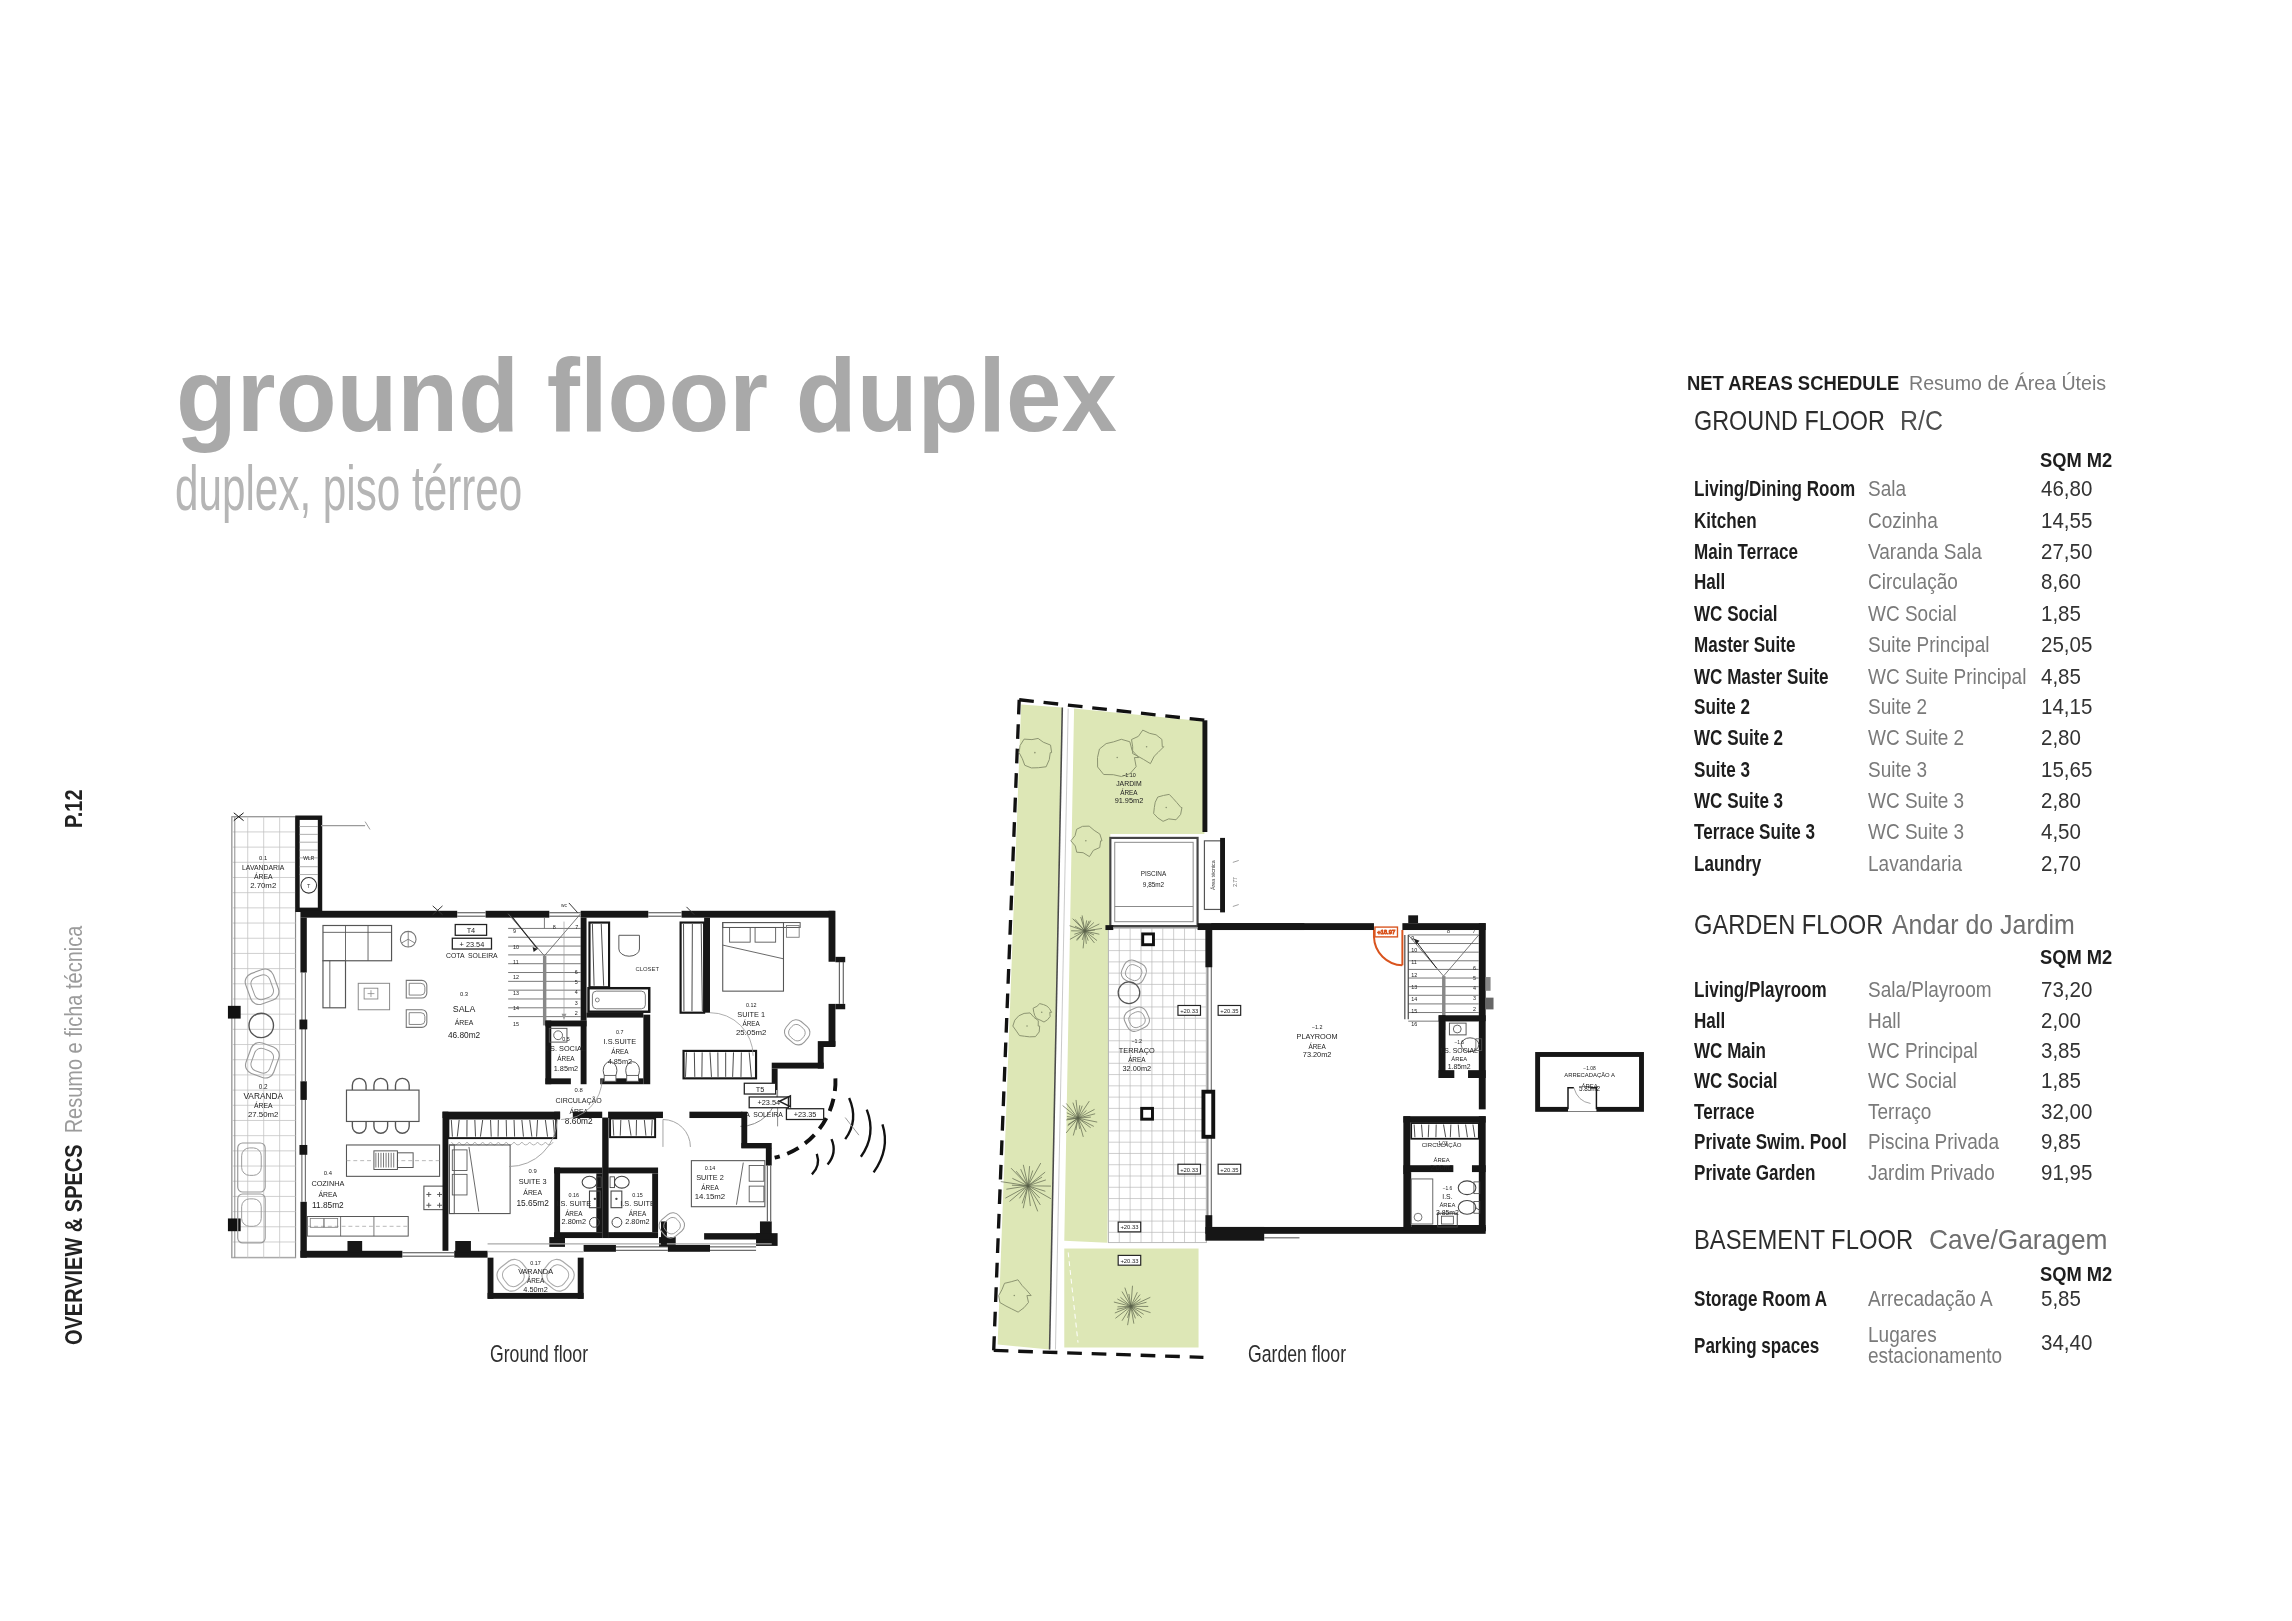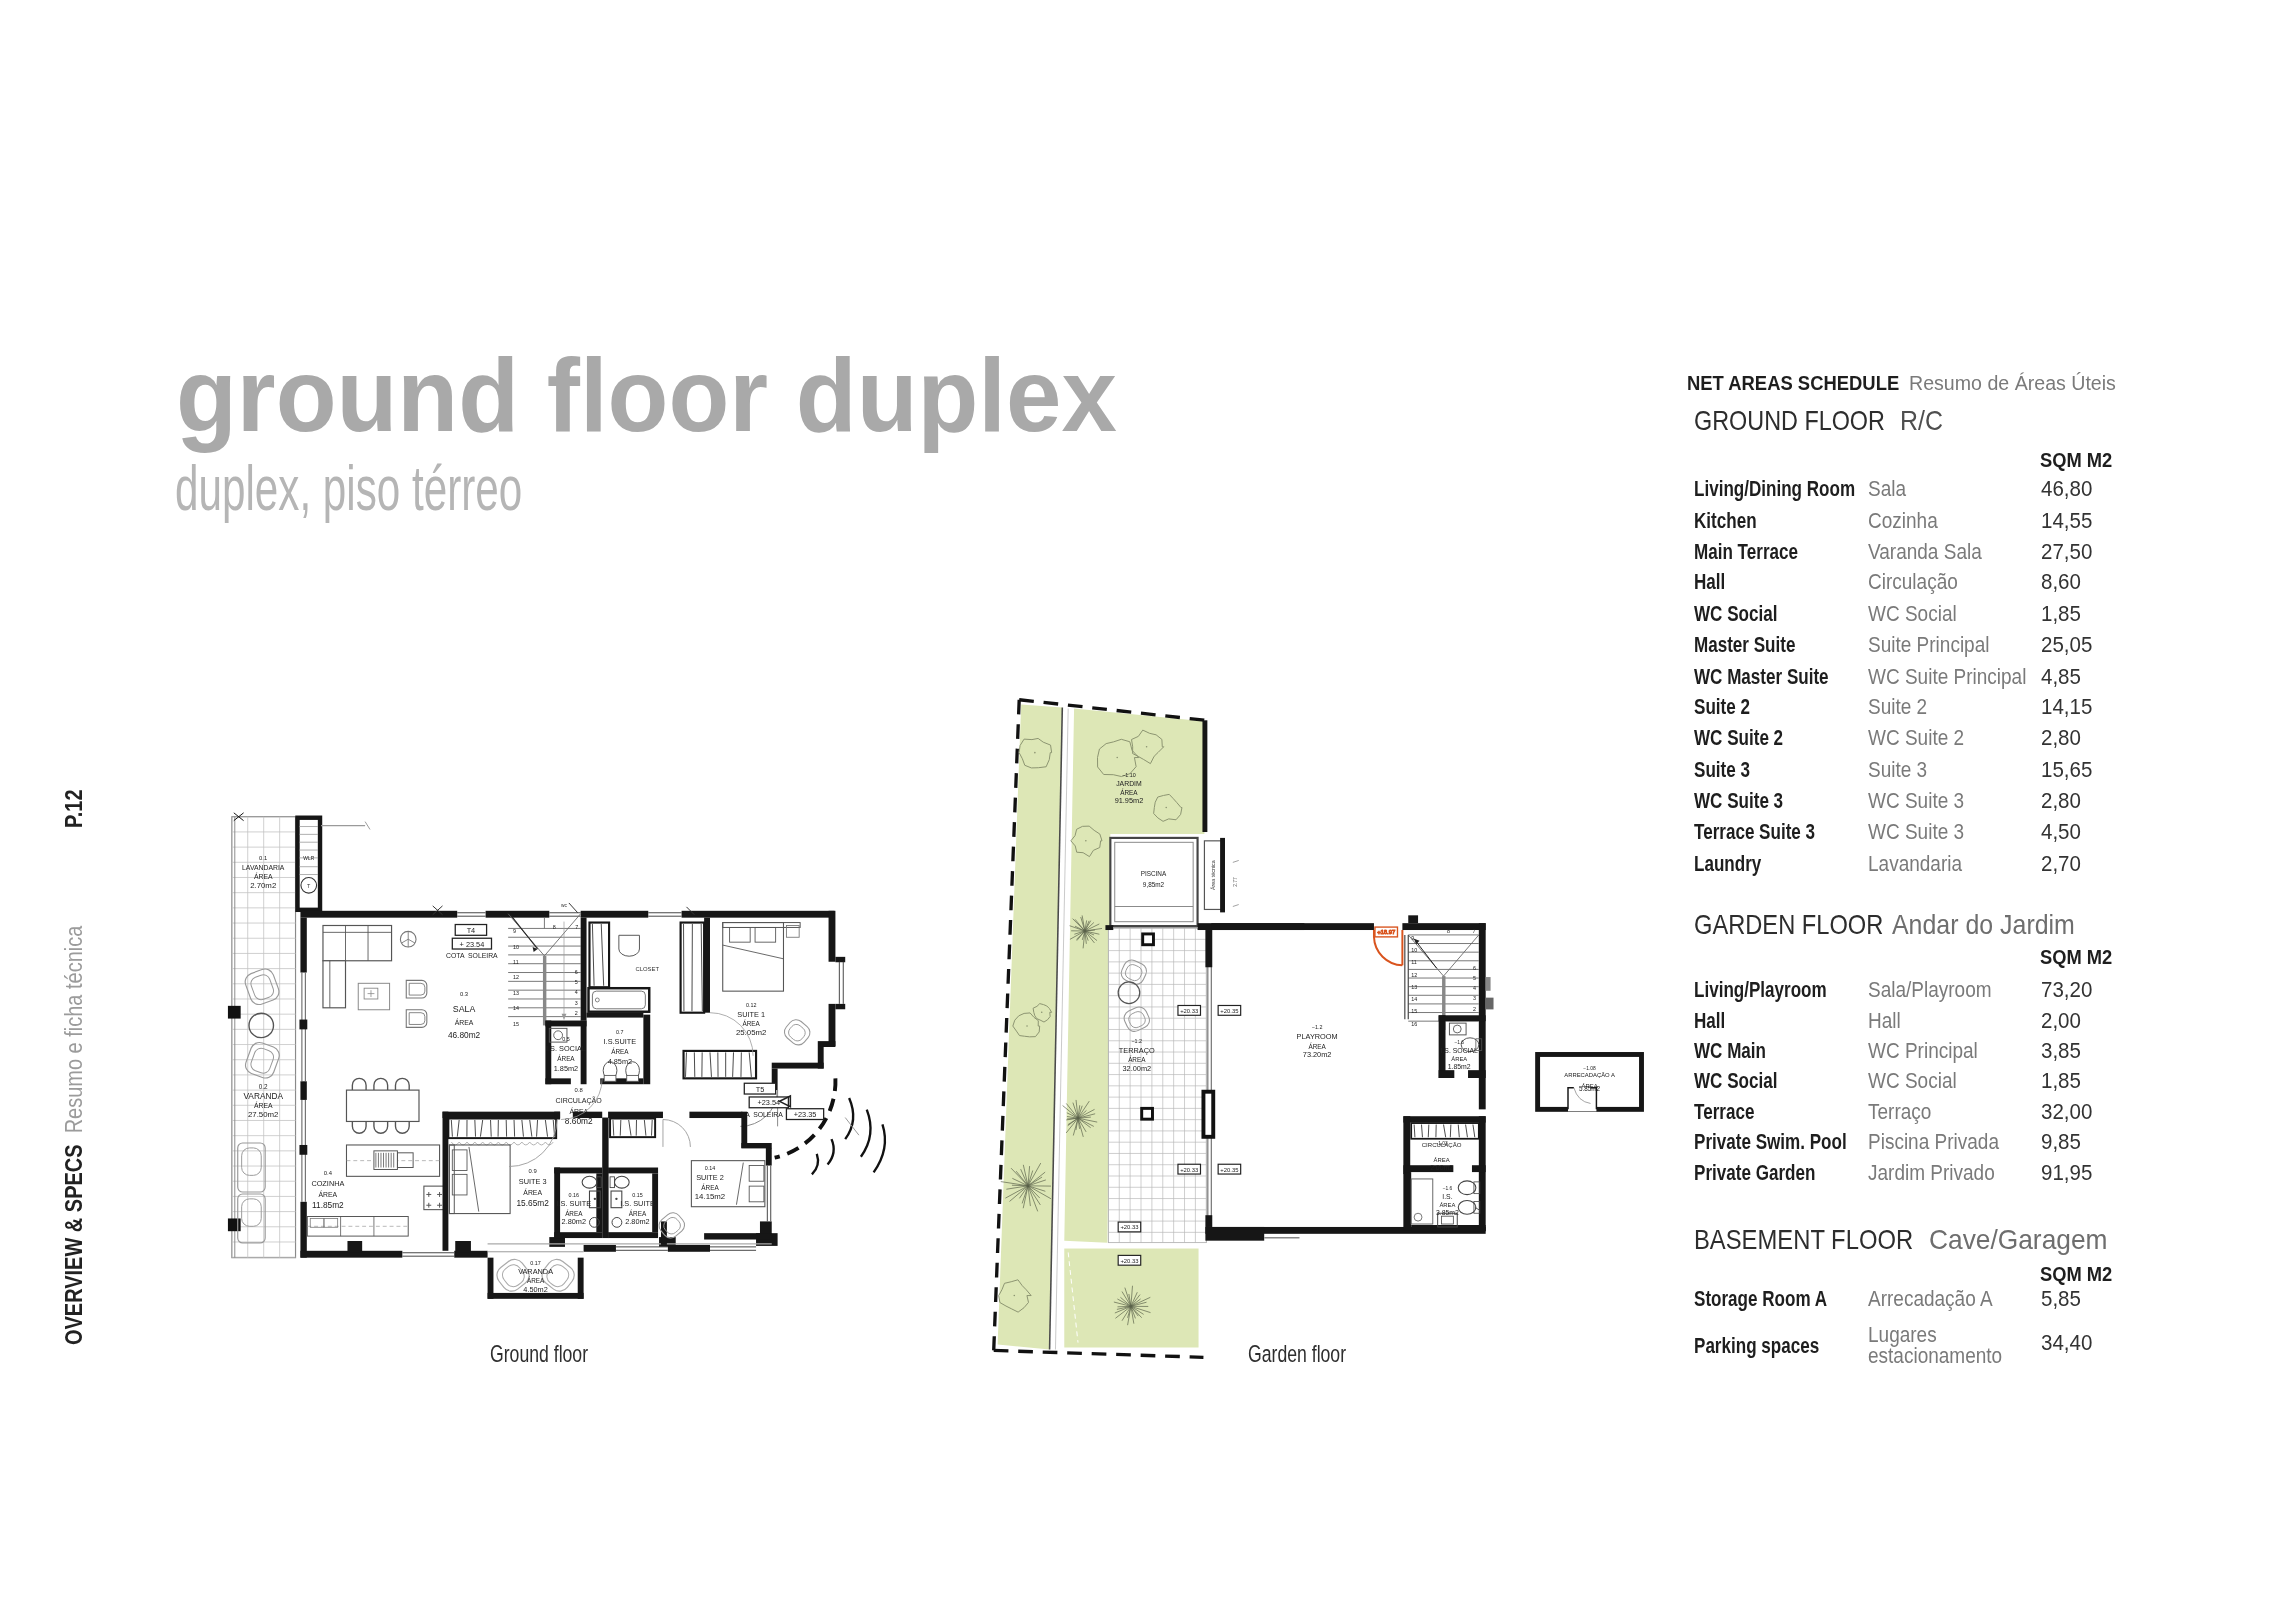--- a/index.html
+++ b/index.html
@@ -23,21 +23,21 @@
 <div class="abs" style="left:61px;top:1345px;transform:rotate(-90deg) scaleX(0.85);transform-origin:left top;font-size:23.5px;white-space:nowrap;"><b style="color:#222;">OVERVIEW &amp; SPECS</b>&nbsp;&nbsp;<span style="color:#9b9b9b;">Resumo e ficha técnica</span></div>
 
 <div class="abs" style="left:490px;top:1340px;font-size:24.5px;color:#2e2e2e;transform:scaleX(0.72);transform-origin:0 0;">Ground floor</div>
 
 <div class="abs" style="left:1248px;top:1340px;font-size:24.5px;color:#2e2e2e;transform:scaleX(0.72);transform-origin:0 0;">Garden floor</div>
 
 <div class="abs" id="tablezone" style="left:0;top:0;width:2293px;height:1621px;font-size:21.6px;">
 
   <div class="row">
       <span style="left:1687px;top:372px;font-size:19.6px;font-weight:bold;color:#1e1e1e;transform:scaleX(0.94);">NET AREAS SCHEDULE</span>
-      <span style="left:1909px;top:372px;font-size:19.6px;color:#7a7a7a;">Resumo de Áreas Úteis</span>
+      <span style="left:1909px;top:372px;font-size:19.6px;color:#7a7a7a;">Resumo de Área Úteis</span>
     </div>
 
   <div class="row">
       <span style="left:1694px;top:405px;font-size:28px;color:#2d2d2d;transform:scaleX(0.835);">GROUND FLOOR</span>
       <span style="left:1900px;top:405px;font-size:28px;color:#4f4f4f;transform:scaleX(0.89);">R/C</span>
     </div>
 
   <div class="row">
       <span class="c1" style="left:2040px;top:448px;font-size:20.6px;transform:scaleX(0.89);">SQM M2</span>
     </div>

